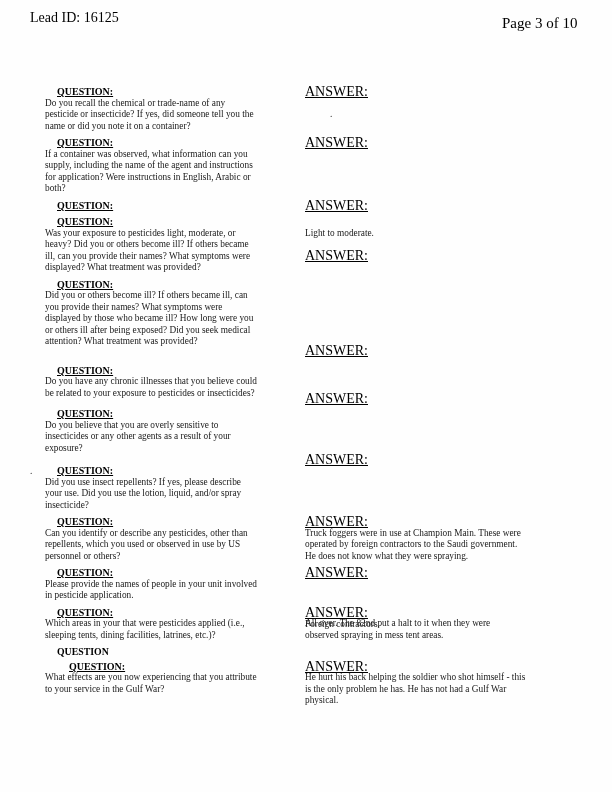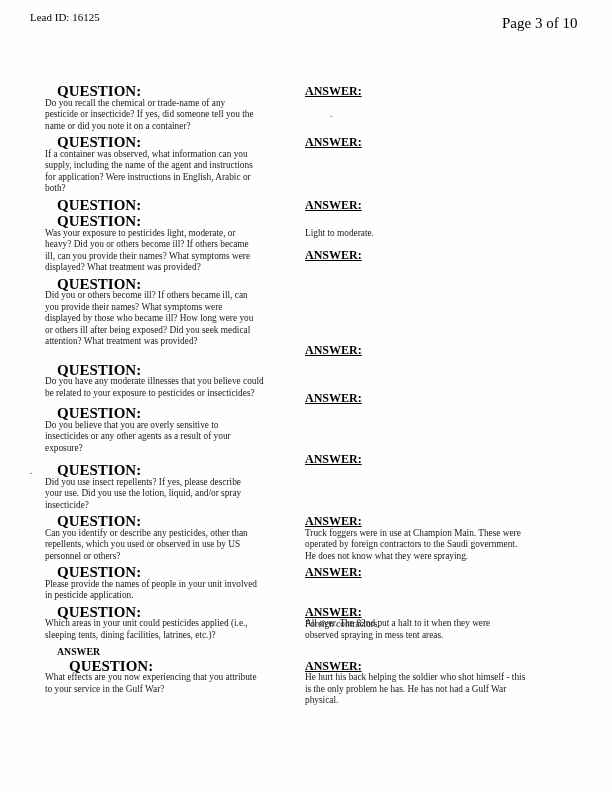--- a/index.html
+++ b/index.html
@@ -12,54 +12,55 @@
     overflow: hidden;
     font-family: "Liberation Serif", "DejaVu Serif", serif;
     font-size: 9.3px;
     line-height: 11.5px;
     color: #181818;
   }
   .page-header-left {
     position: absolute;
     top: 12px;
     left: 30px;
-    font-size: 11px;
+    font-size: 14px;
     color: #000;
   }
   .page-header-right {
     position: absolute;
     top: 18px;
     left: 502px;
     font-size: 15px;
     color: #000;
   }
   .content {
     position: absolute;
     top: 86px;
     left: 0;
     width: 612px;
   }
   .qa { position: relative; margin-bottom: 5px; }
   .qcol { margin-left: 45px; width: 247px; }
   .qlabel {
     margin-left: 12px;
     font-weight: bold;
-    font-size: 15px;
+    text-decoration: underline;
+    font-size: 10px;
     color: #000;
   }
   .qtext { white-space: pre-line; }
   .ans {
     position: absolute;
     left: 305px;
     width: 265px;
   }
   .alabel {
-    font-weight: bold;
+    font-weight: normal;
     text-decoration: underline;
-    font-size: 12px;
+    font-size: 14px;
     color: #000;
   }
   .atext { white-space: pre-line; }
   .section-head {
     margin-left: 57px;
     margin-bottom: 3px;
     font-weight: bold;
     font-size: 9.8px;
     color: #000;
   }
@@ -126,21 +127,21 @@
 displayed by those who became ill?  How long were you
 or others ill after being exposed?  Did you seek medical
 attention?  What treatment was provided?</div>
     </div>
     <div class="ans alabel" style="top:66px;">ANSWER:</div>
   </div>
 
   <div class="qa mb-extra-sm">
     <div class="qcol">
       <div class="qlabel">QUESTION:</div>
-      <div class="qtext">Do you have any moderate illnesses that you believe could
+      <div class="qtext">Do you have any chronic illnesses that you believe could
 be related to your exposure to pesticides or insecticides?</div>
     </div>
     <div class="ans alabel" style="top:28px;">ANSWER:</div>
   </div>
 
   <div class="qa mb-extra-md">
     <div class="qcol">
       <div class="qlabel">QUESTION:</div>
       <div class="qtext">Do you believe that you are overly sensitive to
 insecticides or any other agents as a result of your
@@ -178,29 +179,29 @@
       <div class="qtext">Please provide the names of people in your unit involved
 in pesticide application.</div>
     </div>
     <div class="ans alabel" style="top:0;">ANSWER:</div>
     <div class="ans atext" style="top:11.5px;margin-top:40px;">Foreign contractors.</div>
   </div>
 
   <div class="qa">
     <div class="qcol">
       <div class="qlabel">QUESTION:</div>
-      <div class="qtext">Which areas in your unit could pesticides applied (i.e.,
+      <div class="qtext">Which areas in your that were pesticides applied (i.e.,
 sleeping tents, dining facilities, latrines, etc.)?</div>
     </div>
     <div class="ans alabel" style="top:0;">ANSWER:</div>
     <div class="ans atext" style="top:11.5px;">All over.  The 82nd put a halt to it when they were
 observed spraying in mess tent areas.</div>
   </div>
 
-  <div class="section-head">ANSWER</div>
+  <div class="section-head">QUESTION</div>
 
   <div class="qa">
     <div class="qcol">
       <div class="qlabel indent-more">QUESTION:</div>
       <div class="qtext">What effects are you now experiencing that you attribute
 to your service in the Gulf War?</div>
     </div>
     <div class="ans alabel" style="top:0;">ANSWER:</div>
     <div class="ans atext" style="top:11.5px;">He hurt his back helping the soldier who shot himself - this
 is the only problem he has.  He has not had a Gulf War

